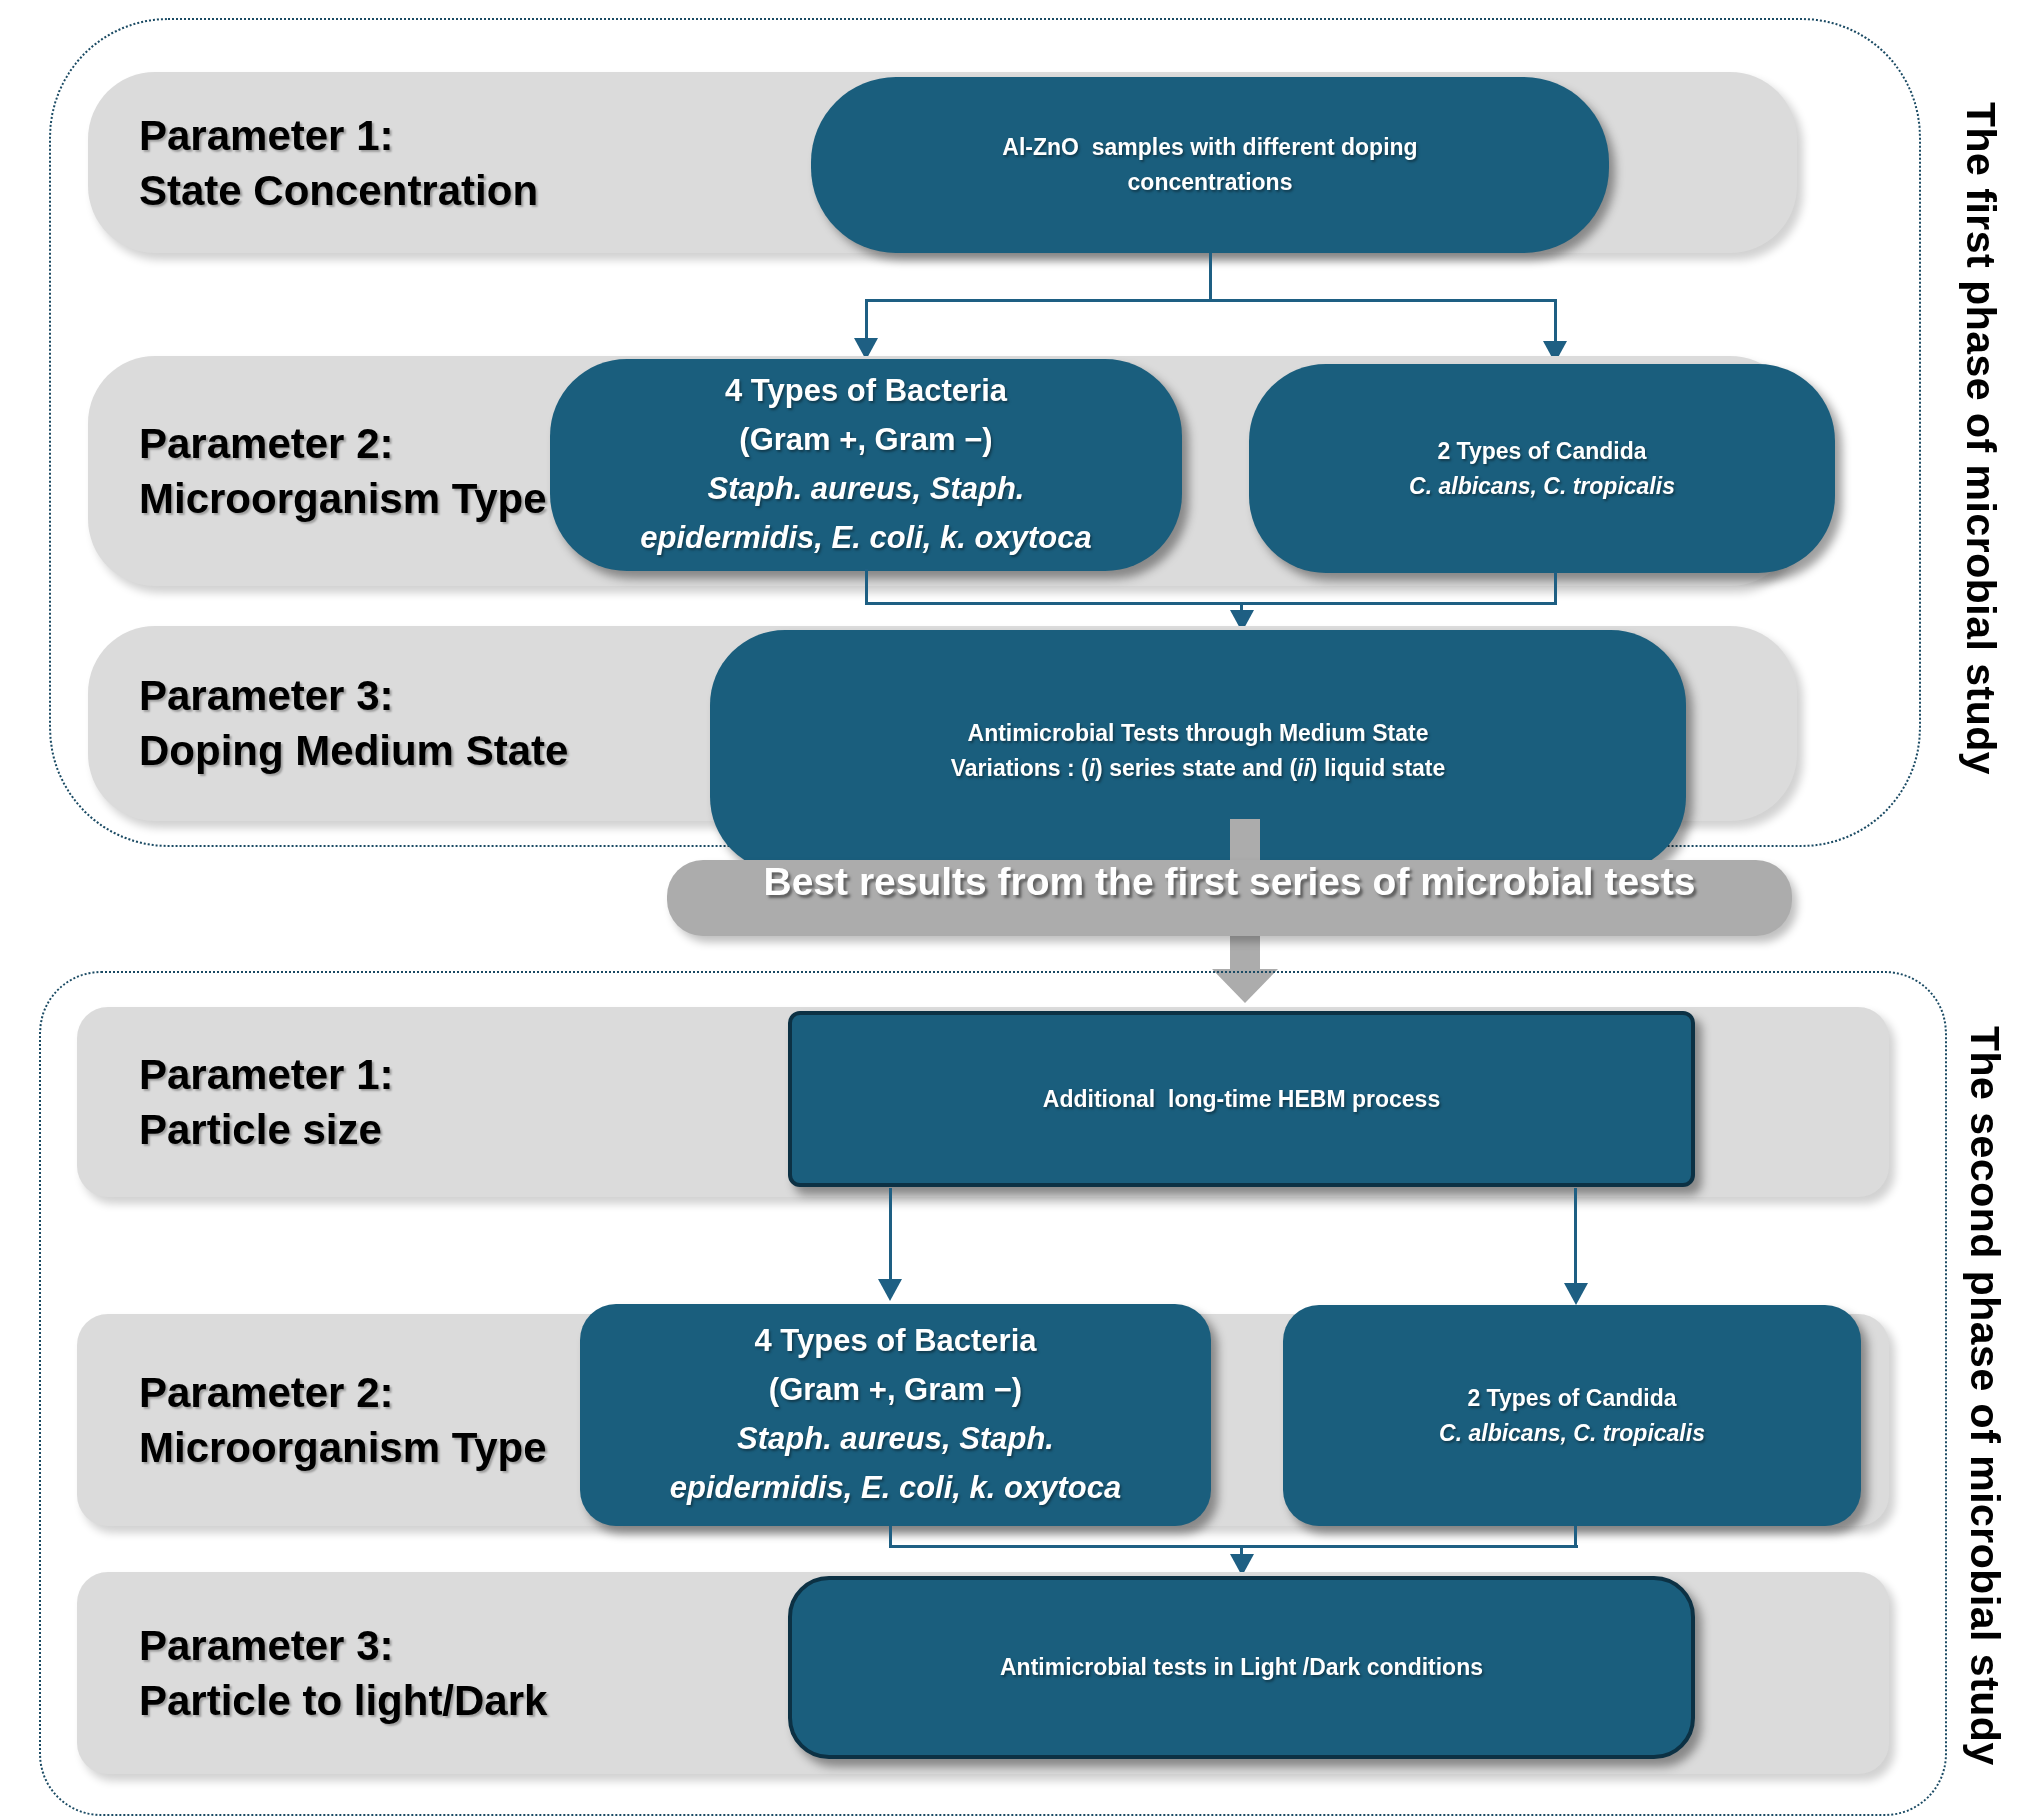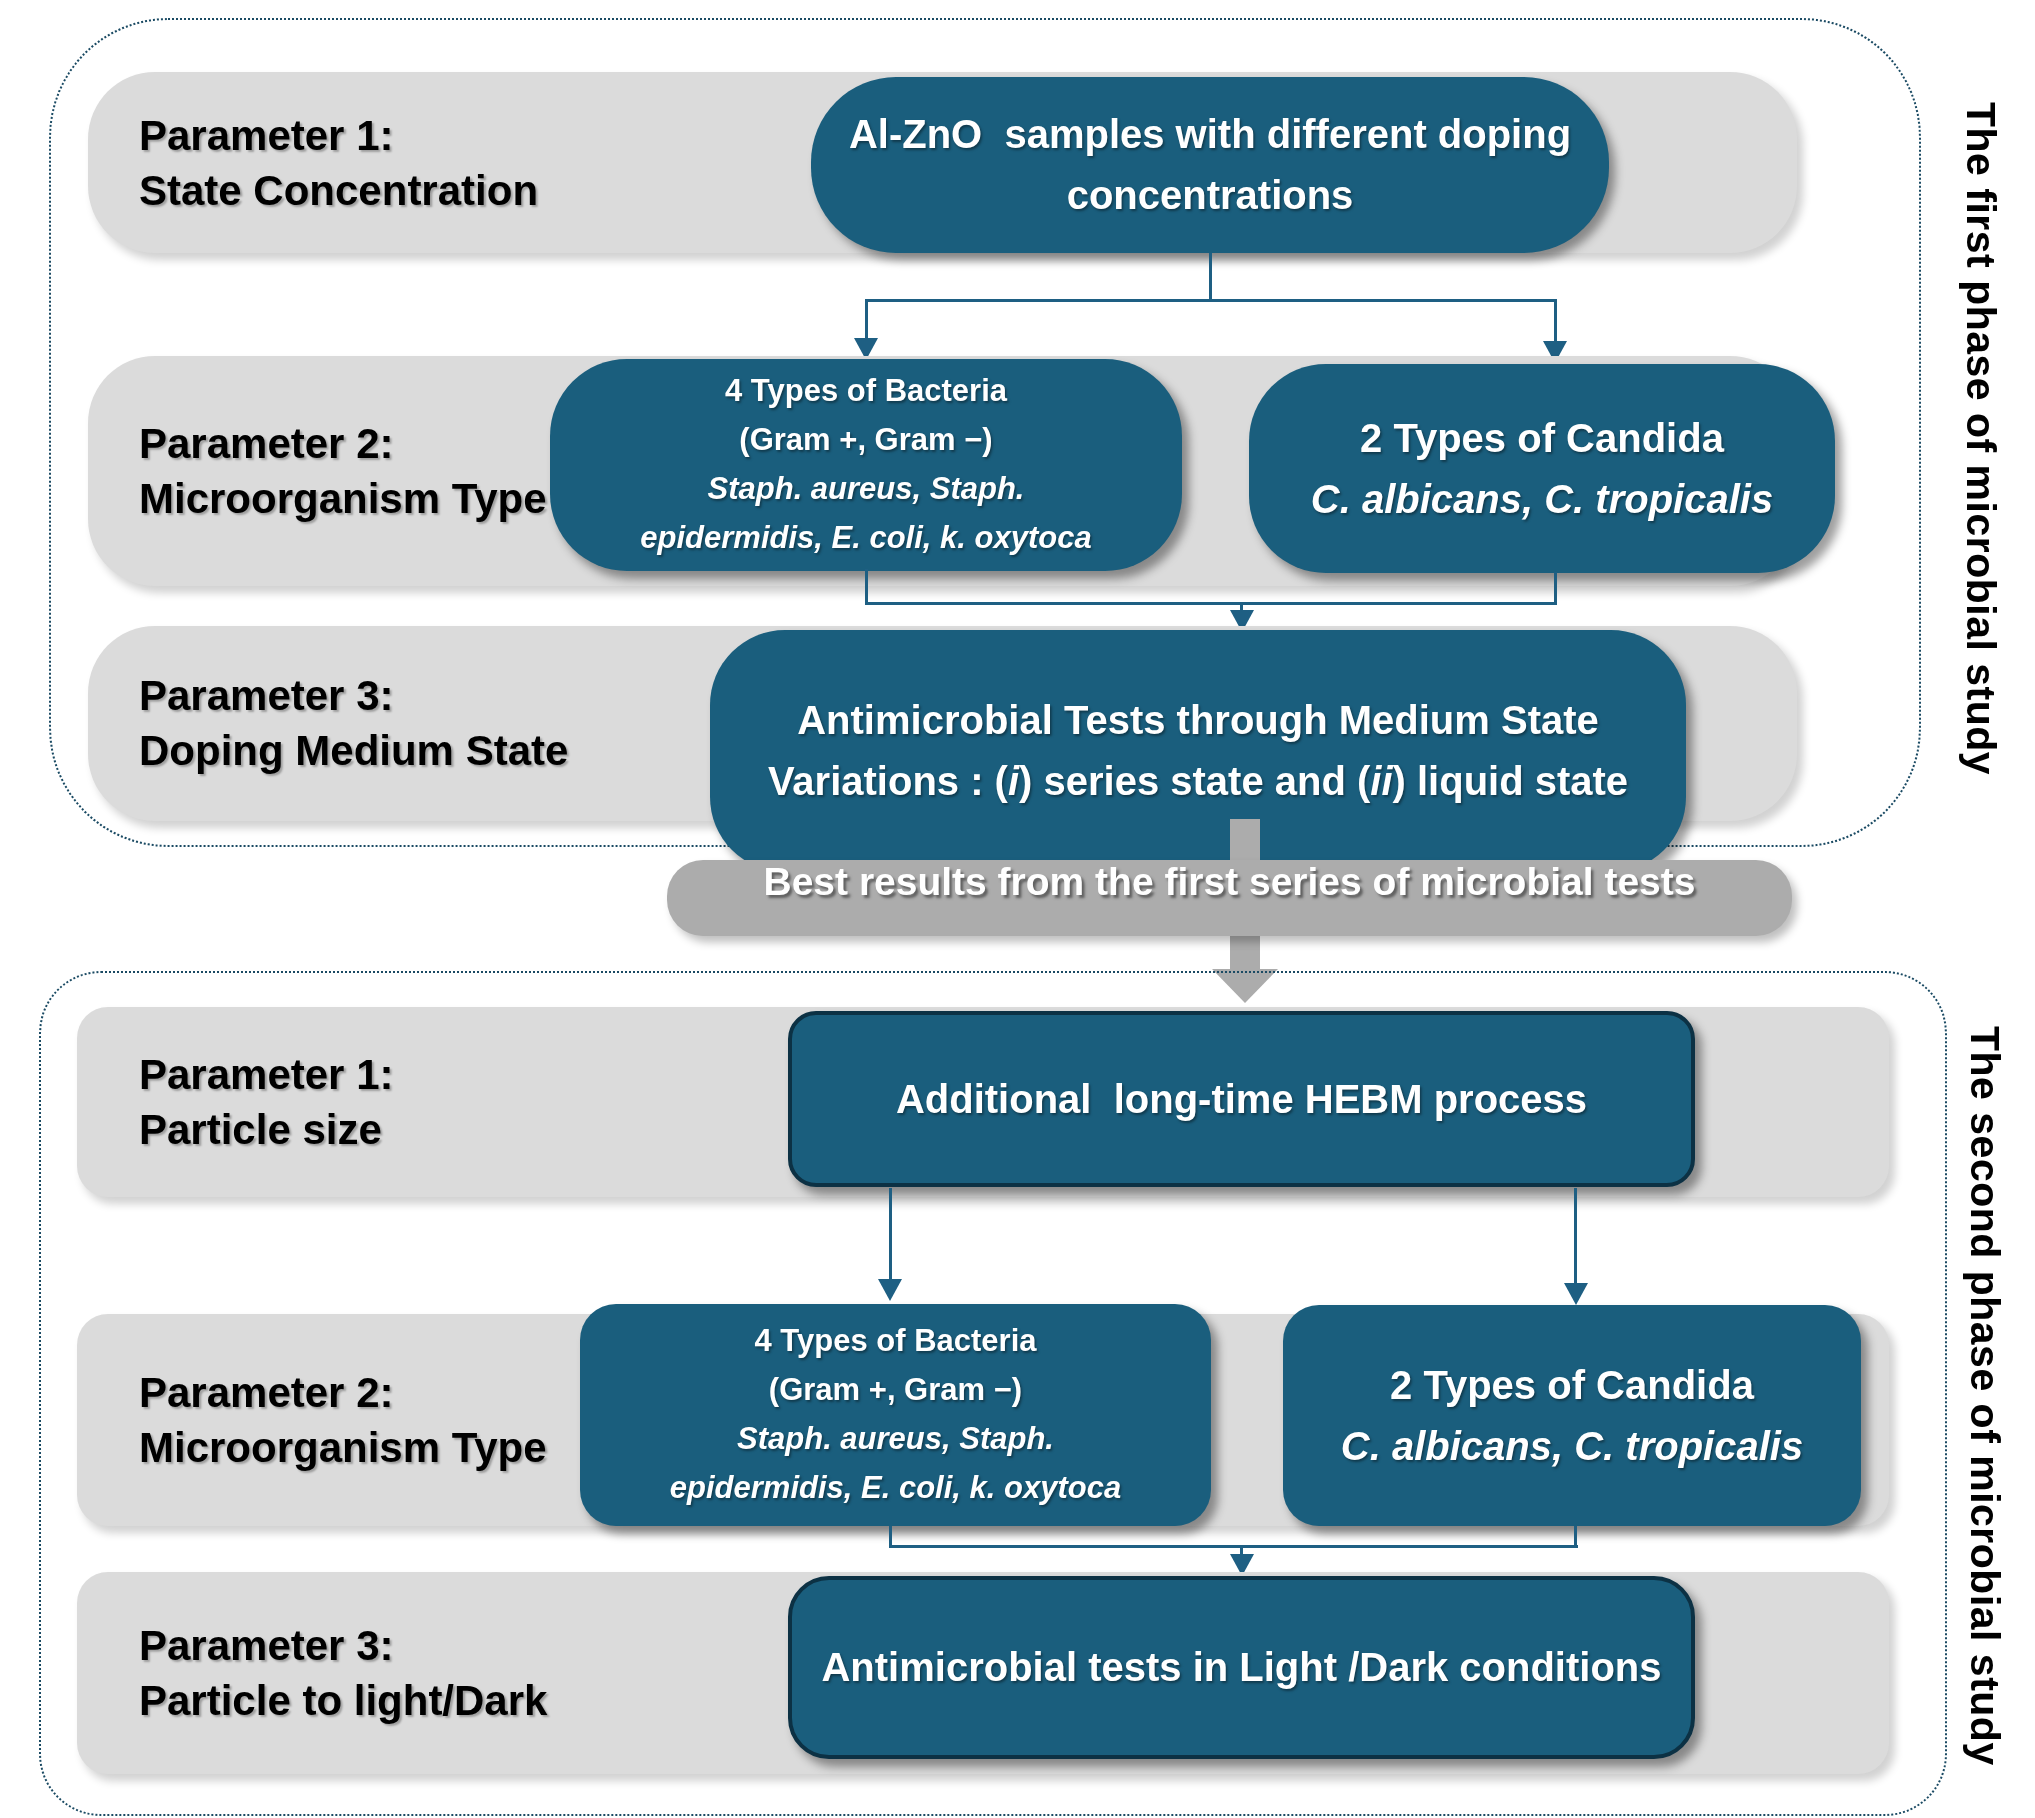--- a/index.html
+++ b/index.html
@@ -24,21 +24,21 @@
   }
   .bar-label div{white-space:nowrap;}
 
   .teal-box{
     position:absolute;background:#1a5e7d;color:#ffffff;
     display:flex;flex-direction:column;align-items:center;justify-content:center;
     text-align:center;font-weight:bold;
     box-shadow:6.2px 7.2px 9.3px rgba(0,0,0,0.38);
   }
   .teal-box .ln{display:block;white-space:pre-wrap;}
-  .t62 .ln{font-size:40px;line-height:1.52;}
+  .t62 .ln{font-size:23px;line-height:1.52;}
   .t60 .ln{font-size:31px;line-height:1.58;}
   .teal-box .ln, .banner-text{text-shadow:1.5px 2.1px 2.6px rgba(0,0,0,0.40);}
   .it{font-style:italic;}
   .bordered{border:4.1px solid #0c3144;}
 
   .conn{position:absolute;background:#1e5f83;}
   .arrow-head{
     position:absolute;width:0;height:0;
     border-left:12px solid transparent;border-right:12px solid transparent;
     border-top:22px solid #1e5f83;
@@ -126,21 +126,21 @@
 
   <div class="phase-frame" style="left:39px;top:971px;width:1904px;height:841px;border-radius:62px;"></div>
 
   <div class="side-caption" style="left:1940px;top:994px;width:88px;height:803px;">The second phase of microbial study</div>
 
   <div class="gray-bar" style="left:77px;top:1007px;width:1812px;height:190px;border-radius:31px;"></div>
   <div class="bar-label" style="left:139px;top:1102px;transform:translateY(-50%);">
     <div>Parameter 1:</div>
     <div>Particle size</div>
   </div>
-  <div class="teal-box t62 bordered" style="left:788px;top:1011px;width:899px;height:168px;border-radius:28px;text-align:center;">
+  <div class="teal-box t62 bordered" style="left:788px;top:1011px;width:899px;height:168px;border-radius:12px;text-align:center;">
     <span class="ln">Additional  long-time HEBM process</span>
   </div>
 
   <div class="conn" style="left:889px;top:1188px;width:3.1px;height:93px;"></div>
   <div class="arrow-head" style="left:878px;top:1279px;"></div>
   <div class="conn" style="left:1574px;top:1188px;width:3.1px;height:96px;"></div>
   <div class="arrow-head" style="left:1564px;top:1283px;"></div>
 
   <div class="gray-bar" style="left:77px;top:1314px;width:1812px;height:212px;border-radius:31px;"></div>
   <div class="bar-label" style="left:139px;top:1420px;transform:translateY(-50%);">

